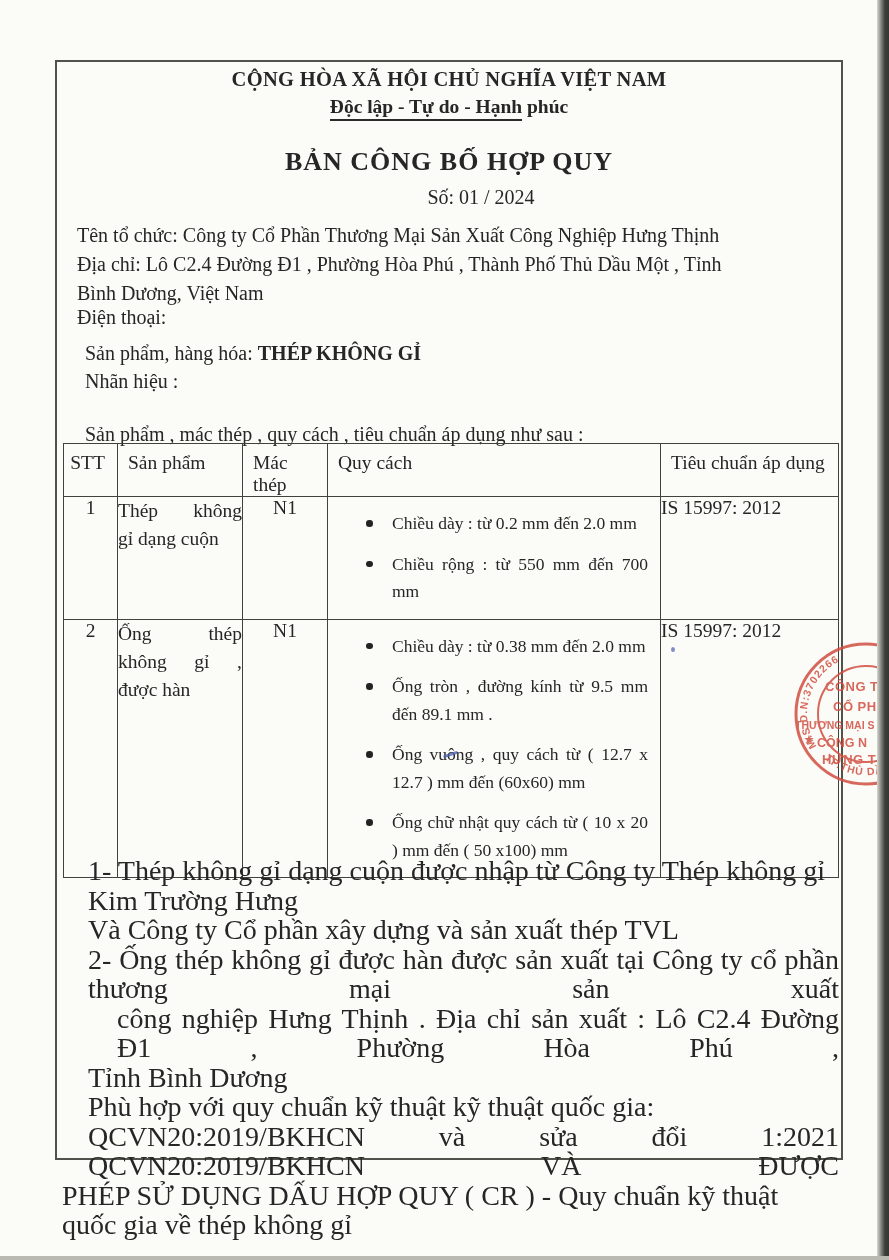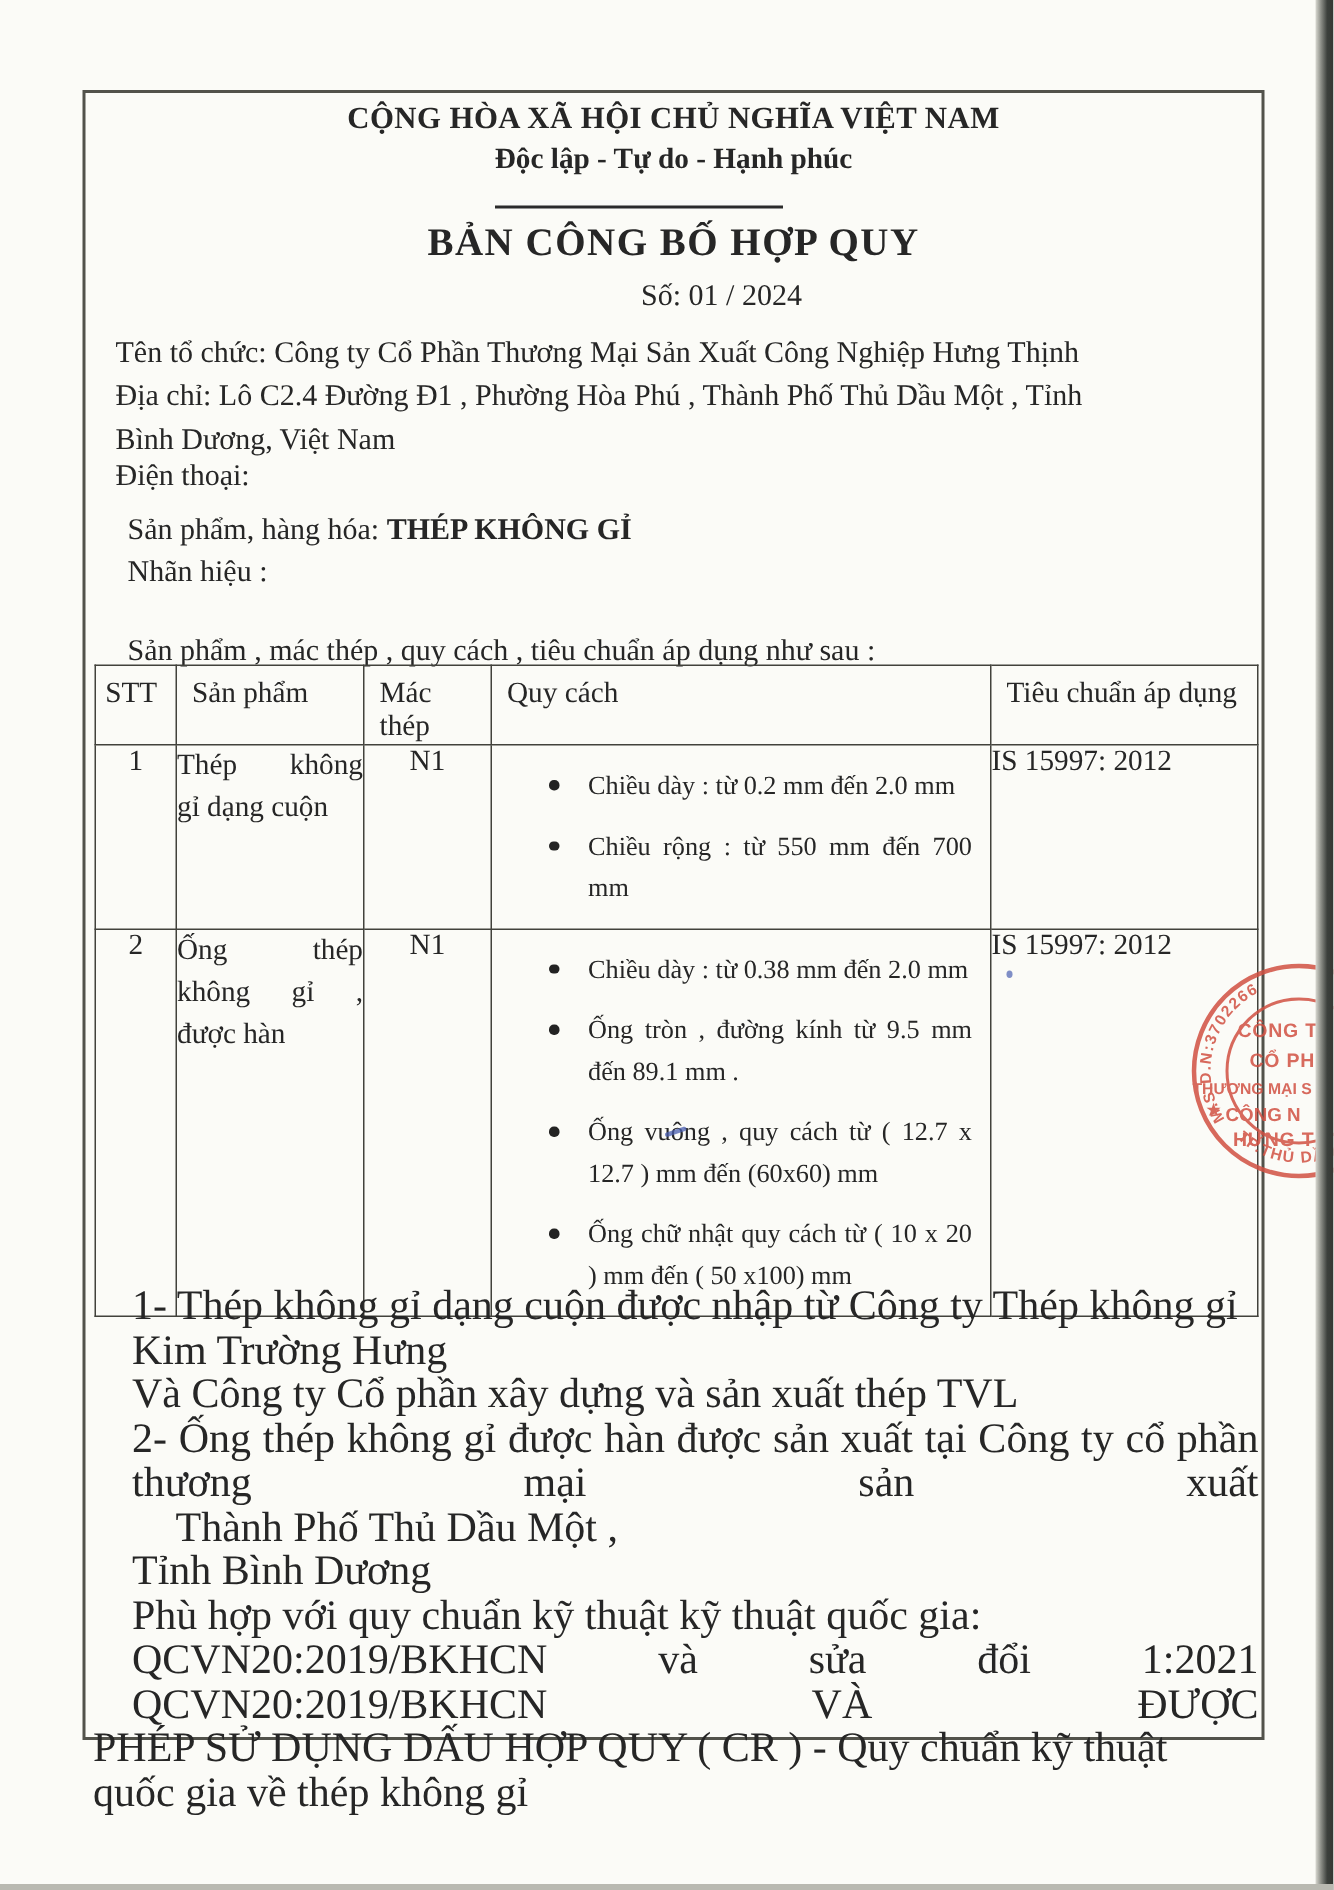--- a/index.html
+++ b/index.html
@@ -13,21 +13,21 @@
   .scan-right{position:absolute;top:0;right:0;width:12px;height:1260px;
     background:linear-gradient(to right,#d9d9d2 0%,#8d8f88 30%,#3c403c 65%,#343833 100%);}
   .scan-bottom{position:absolute;left:0;bottom:0;width:889px;height:4px;background:#b9b9b1;}
   
   .frame{position:absolute;left:55px;top:60px;width:788px;height:1100px;
     border:2px solid #52524b;box-sizing:border-box;}
   
   .cline{position:absolute;left:55px;width:788px;text-align:center;}
   .nat{top:68px;font-size:20.5px;font-weight:bold;letter-spacing:.3px;}
   .motto{top:96px;font-size:19.5px;font-weight:bold;}
-  .motto .u{border-bottom:2px solid #2b2b2b;padding-bottom:20px;}
+  .motto .u{border-bottom:2px solid #2b2b2b;padding-bottom:2px;}
   .doctitle{top:147px;font-size:26px;font-weight:bold;letter-spacing:1px;}
   .docno{top:186px;font-size:20px;padding-left:32px;}
   
   .bodyline{position:absolute;font-size:20px;line-height:29px;}
   .jl{text-align:justify;text-align-last:justify;}
   
   table.spec{position:absolute;left:63px;top:443px;border-collapse:collapse;
     table-layout:fixed;width:775px;}
   table.spec th,table.spec td{border:1.5px solid #42423c;vertical-align:top;
     font-weight:normal;font-size:19.5px;padding:0;box-sizing:border-box;}
@@ -130,21 +130,21 @@
       </td>
       <td class="cstd">IS 15997: 2012</td>
     </tr>
   </tbody>
 </table>
 
 <div class="notes">
   <div class="mlA">1- Thép không gỉ dạng cuộn được nhập từ Công ty Thép không gỉ Kim Trường Hưng</div>
   <div class="mlA">Và Công ty Cổ phần xây dựng và sản xuất thép TVL</div>
   <div class="mlA jl">2- Ống thép không gỉ được hàn được sản xuất tại Công ty cổ phần thương mại sản xuất</div>
-  <div class="mlB">Thành Phố Thủ Dầu Một ,</div>
+  <div class="mlB jl">công nghiệp Hưng Thịnh . Địa chỉ sản xuất : Lô C2.4 Đường Đ1 , Phường Hòa Phú ,</div>
   <div class="mlA">Tỉnh Bình Dương</div>
   <div class="mlA">Phù hợp với quy chuẩn kỹ thuật kỹ thuật quốc gia:</div>
   <div class="mlA jl">QCVN20:2019/BKHCN và sửa đổi 1:2021 QCVN20:2019/BKHCN VÀ ĐƯỢC</div>
   <div>PHÉP SỬ DỤNG DẤU HỢP QUY ( CR ) - Quy chuẩn kỹ thuật quốc gia về thép không gỉ</div>
 </div>
 
 <div class="ink-dash"></div>
 <div class="ink-dot"></div>
 
 <svg class="seal" width="134" height="210" viewBox="0 0 134 210">

